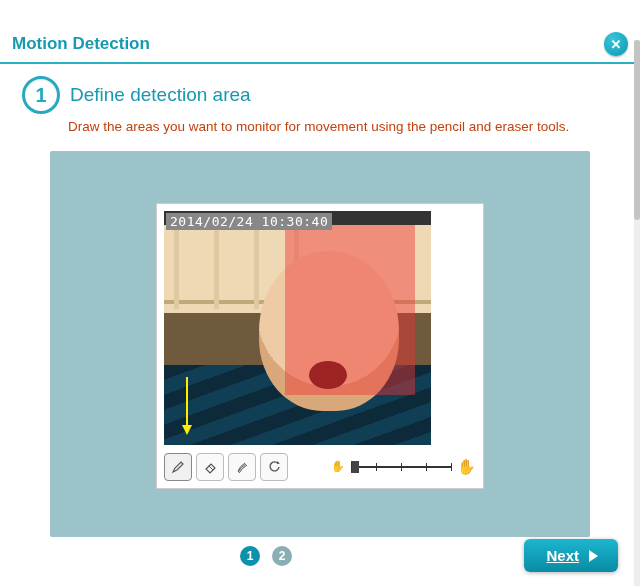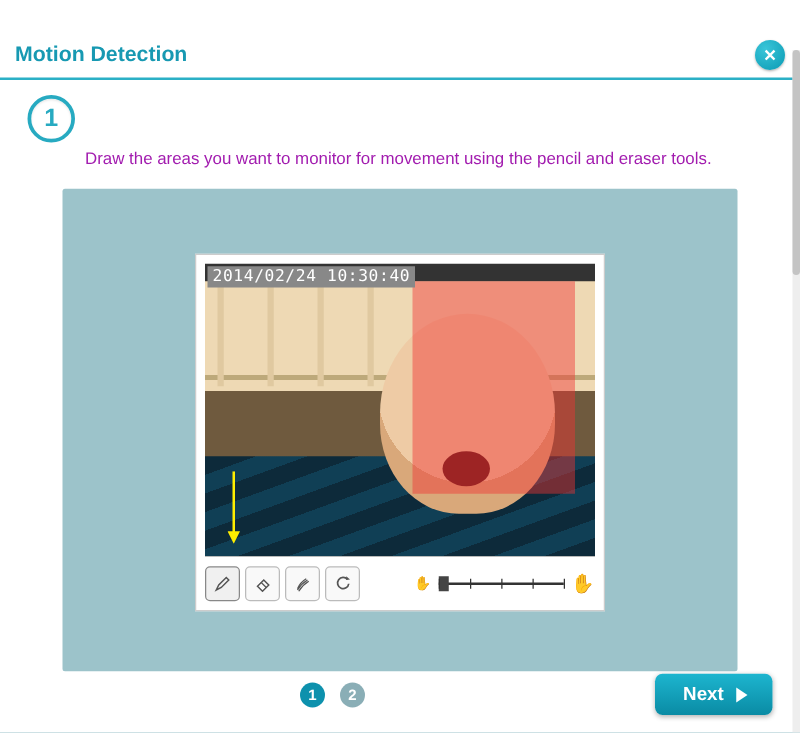--- a/index.html
+++ b/index.html
@@ -60,42 +60,42 @@
   justify-content: center;
   box-shadow: inset 0 1px 2px rgba(0,0,0,0.1), 0 0 0 1px #fff inset;
   background: #fff;
 }
 .step-title {
   color: #1799b2;
   font-size: 19px;
   font-weight: 400;
 }
 .step-desc {
-  color: #a21caf;
+  color: #c2410c;
   font-size: 13.5px;
   margin: 4px 0 0 46px;
   line-height: 1.4;
 }
 .canvas-area {
   margin: 14px 28px 0 28px;
   background: #9cc3ca;
   padding: 52px 42px 48px 42px;
   display: flex;
   justify-content: center;
   border-radius: 2px;
 }
 .preview-panel {
   background: #fff;
   border: 1px solid #ccc;
   padding: 7px;
   width: 312px;
 }
 .video-frame {
   position: relative;
-  width: 312px;
+  width: 267px;
   height: 234px;
   background: #333;
   overflow: hidden;
 }
 .timestamp {
   position: absolute;
   top: 2px;
   left: 2px;
   color: #fff;
   background: #888;
@@ -214,20 +214,21 @@
   color: #fff;
   border-radius: 6px;
   padding: 8px 20px 8px 22px;
   font-size: 15px;
   font-weight: 600;
   display: flex;
   align-items: center;
   gap: 10px;
   cursor: pointer;
   box-shadow: 0 1px 4px rgba(0,0,0,0.3);
+  text-decoration: underline;
 }
 .next-arrow {
   width: 0; height: 0;
   border-top: 6px solid transparent;
   border-bottom: 6px solid transparent;
   border-left: 9px solid #fff;
 }
 </style>
 </head>
 <body>
@@ -235,20 +236,21 @@
 <div class="header">
   <div class="header-title">Motion Detection</div>
   <div class="close-btn">
     <span>✕</span>
   </div>
 </div>
 
 <div class="content">
   <div class="step-header">
     <div class="step-circle">1</div>
+    <div class="step-title">Define detection area</div>
   </div>
   <div class="step-desc">Draw the areas you want to monitor for movement using the pencil and eraser tools.</div>
 
   <div class="canvas-area">
     <div class="preview-panel">
       <div class="video-frame">
         <div class="scene-bg"></div>
         <div class="crib-bar" style="left:10px"></div>
         <div class="crib-bar" style="left:50px"></div>
         <div class="crib-bar" style="left:90px"></div>

